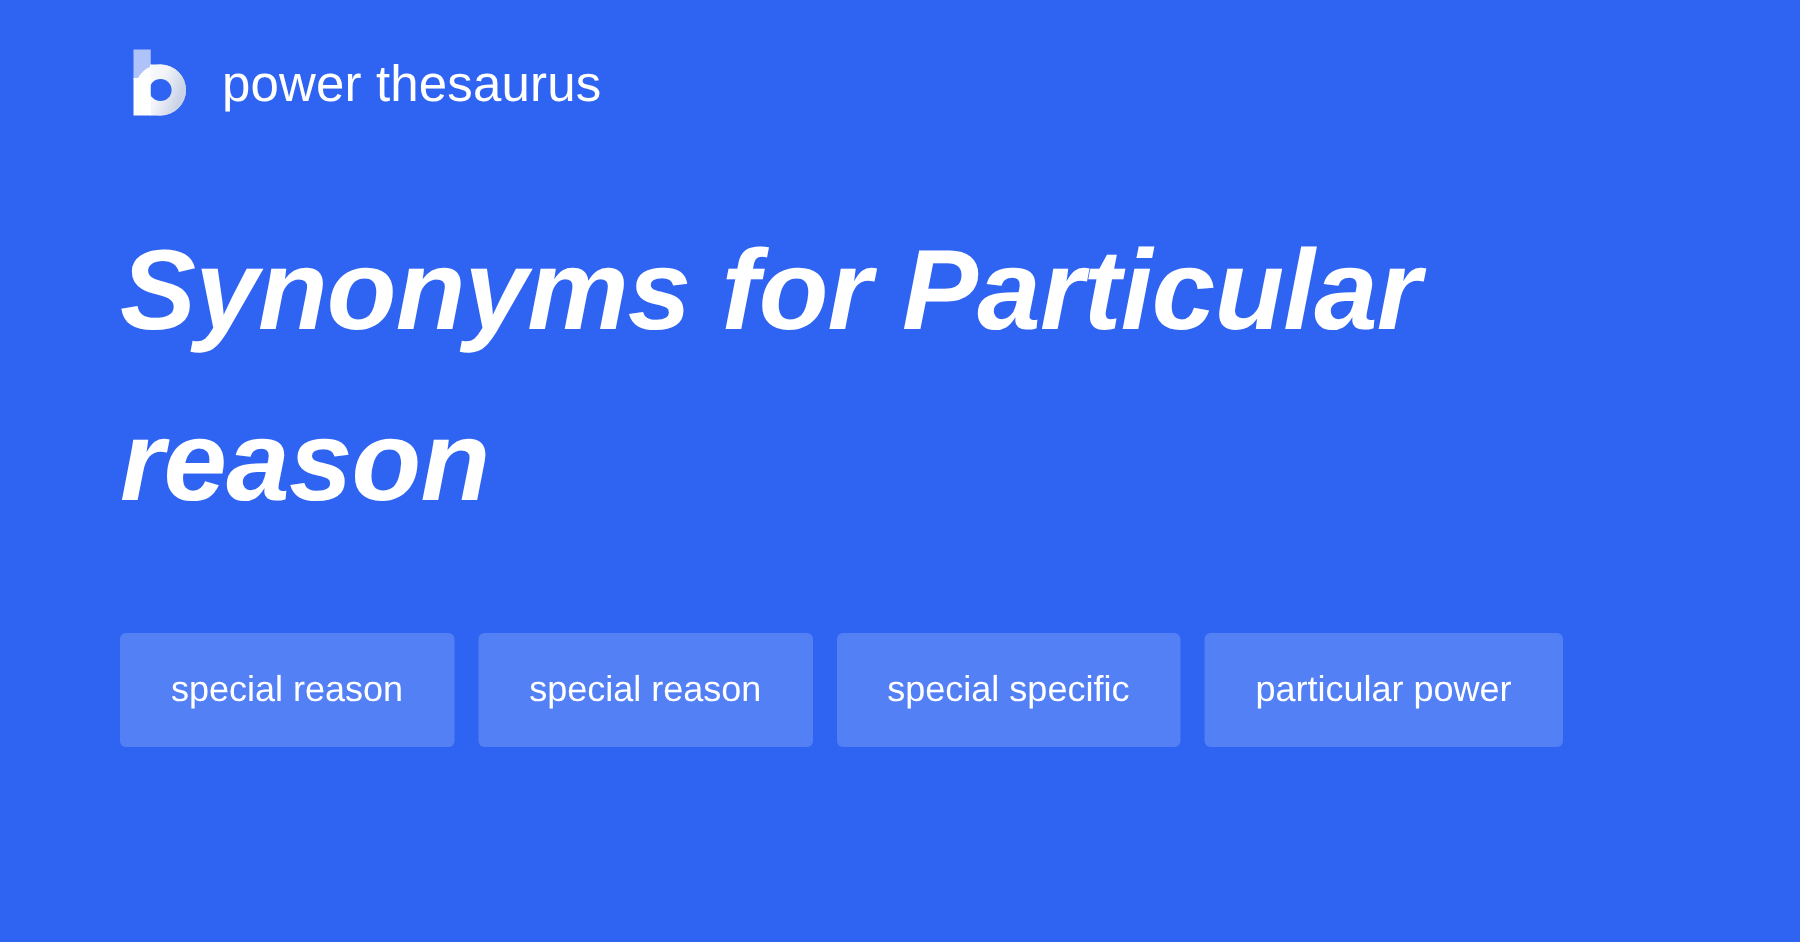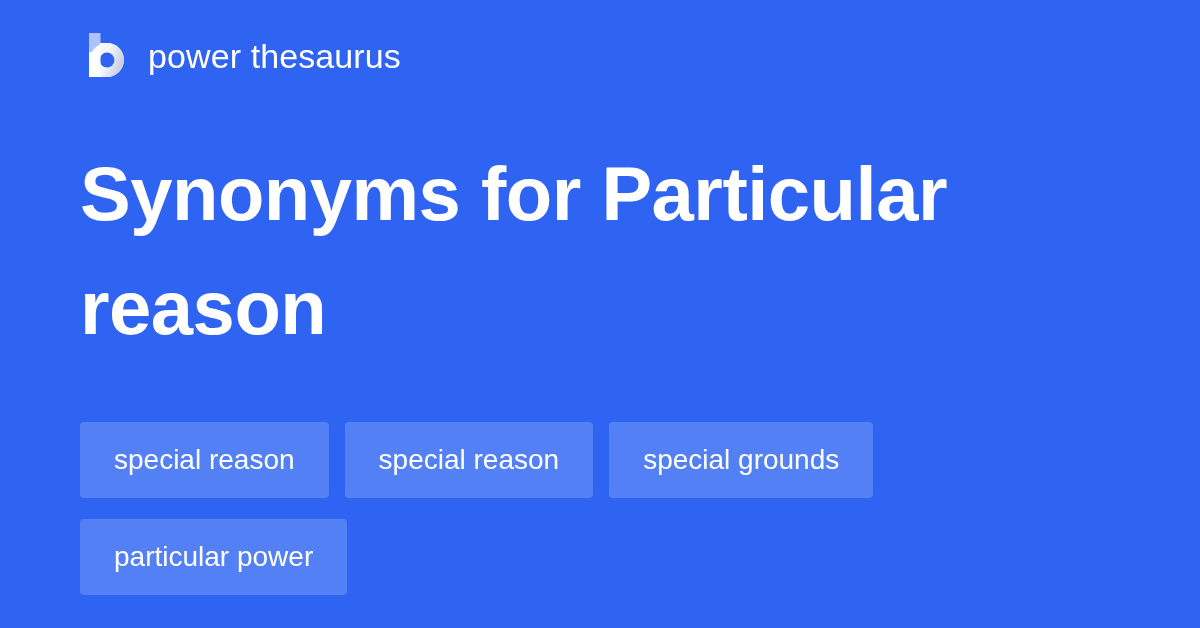--- a/index.html
+++ b/index.html
@@ -55,20 +55,21 @@
     position: absolute;
     left: 80px;
     top: 137px;
     width: 1000px;
     margin: 0;
     color: #ffffff;
     font-size: 76px;
     line-height: 114px;
     font-weight: 700;
     letter-spacing: -0.5px;
+    font-style: italic;
   }
 
   
   .chips {
     position: absolute;
     left: 80px;
     top: 422px;
     width: 1040px;
     display: flex;
     flex-wrap: wrap;
@@ -79,21 +80,21 @@
   .chip {
     height: 76px;
     box-sizing: border-box;
     padding: 0 34px;
     display: flex;
     align-items: center;
     justify-content: center;
     background: #5480f5;
     border-radius: 4px;
     color: #ffffff;
-    font-size: 28px;
+    font-size: 24px;
     line-height: 1;
     font-weight: 400;
     white-space: nowrap;
   }
 </style>
 </head>
 <body>
 
 <div class="og-card">
 
@@ -123,20 +124,20 @@
   <h1 class="headline">Synonyms for Particular reason</h1>
 
   <div class="chips">
     <div class="chip">
       <span>special reason</span>
     </div>
     <div class="chip">
       <span>special reason</span>
     </div>
     <div class="chip">
-      <span>special grounds</span>
+      <span>special specific</span>
     </div>
     <div class="chip">
       <span>particular power</span>
     </div>
   </div>
 
 </div>
 
 </body></html>

